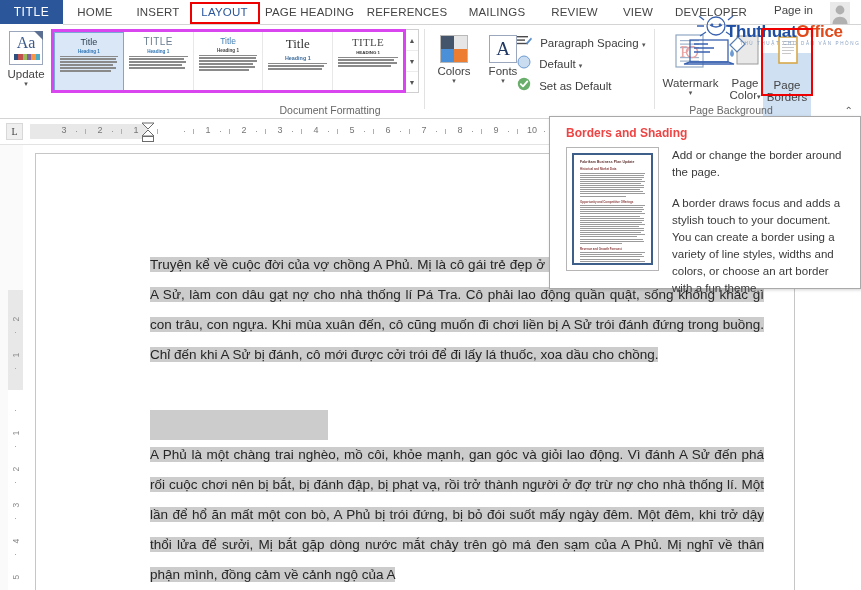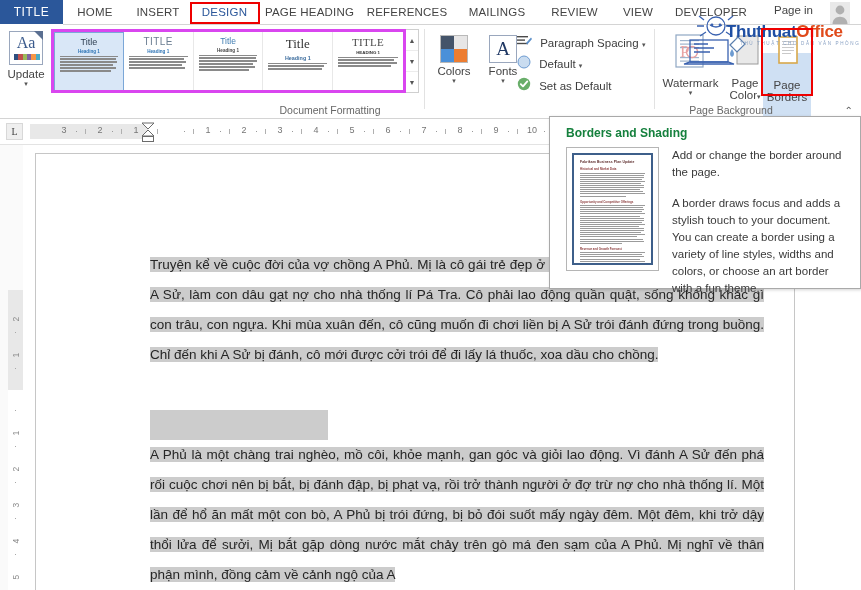--- a/index.html
+++ b/index.html
@@ -164,21 +164,21 @@
   }
   .para span.sel{background:#cccccc;}
   .blankline{position:absolute;height:30px;background:#cccccc;}
   
   .tooltip{
     position:absolute;left:549px;top:116px;width:312px;height:173px;
     background:#ffffff;border:1px solid #a9a9a9;box-sizing:border-box;
     box-shadow:1px 1px 3px rgba(0,0,0,.18);
   }
   .tt-title{
-    position:absolute;left:16px;top:9px;font-size:12px;font-weight:bold;color:#15803d;
+    position:absolute;left:16px;top:9px;font-size:12px;font-weight:bold;color:#ef4444;
   }
   .tt-thumb{
     position:absolute;left:16px;top:30px;width:93px;height:124px;
     border:1px solid #b5b5b5;background:#ffffff;box-sizing:border-box;padding:5px;
   }
   .tt-thumb-inner{
     width:100%;height:100%;border:2px solid #3e5f8a;box-sizing:border-box;
     padding:5px 6px;overflow:hidden;background:#fff;
   }
   .tt-h{font-size:3.4px;font-weight:bold;color:#5b2a2a;margin-bottom:2px;letter-spacing:.1px;}
@@ -190,21 +190,21 @@
   }
   .tt-body p{margin:0 0 14px;}
 </style>
 </head>
 <body>
 
 <div class="tabbar">
   <div class="tab file" style="left:0;width:63px;">TITLE</div>
   <div class="tab" style="left:63px;width:64px;">HOME</div>
   <div class="tab" style="left:127px;width:62px;">INSERT</div>
-  <div class="tab active" style="left:189px;width:71px;">DESIGN</div>
+  <div class="tab active" style="left:189px;width:71px;">LAYOUT</div>
   <div class="tab" style="left:260px;width:99px;">PAGE HEADING</div>
   <div class="tab" style="left:359px;width:96px;">REFERENCES</div>
   <div class="tab" style="left:455px;width:84px;">MAILINGS</div>
   <div class="tab" style="left:539px;width:71px;">REVIEW</div>
   <div class="tab" style="left:610px;width:56px;">VIEW</div>
   <div class="tab" style="left:666px;width:90px;">DEVELOPER</div>
   <div class="signin">Page in</div>
   <div class="avatar-box">
     <svg width="34" height="22" viewBox="0 0 34 22">
       <rect x="9" y="0" width="20" height="22" fill="#e9e9e9"></rect>

